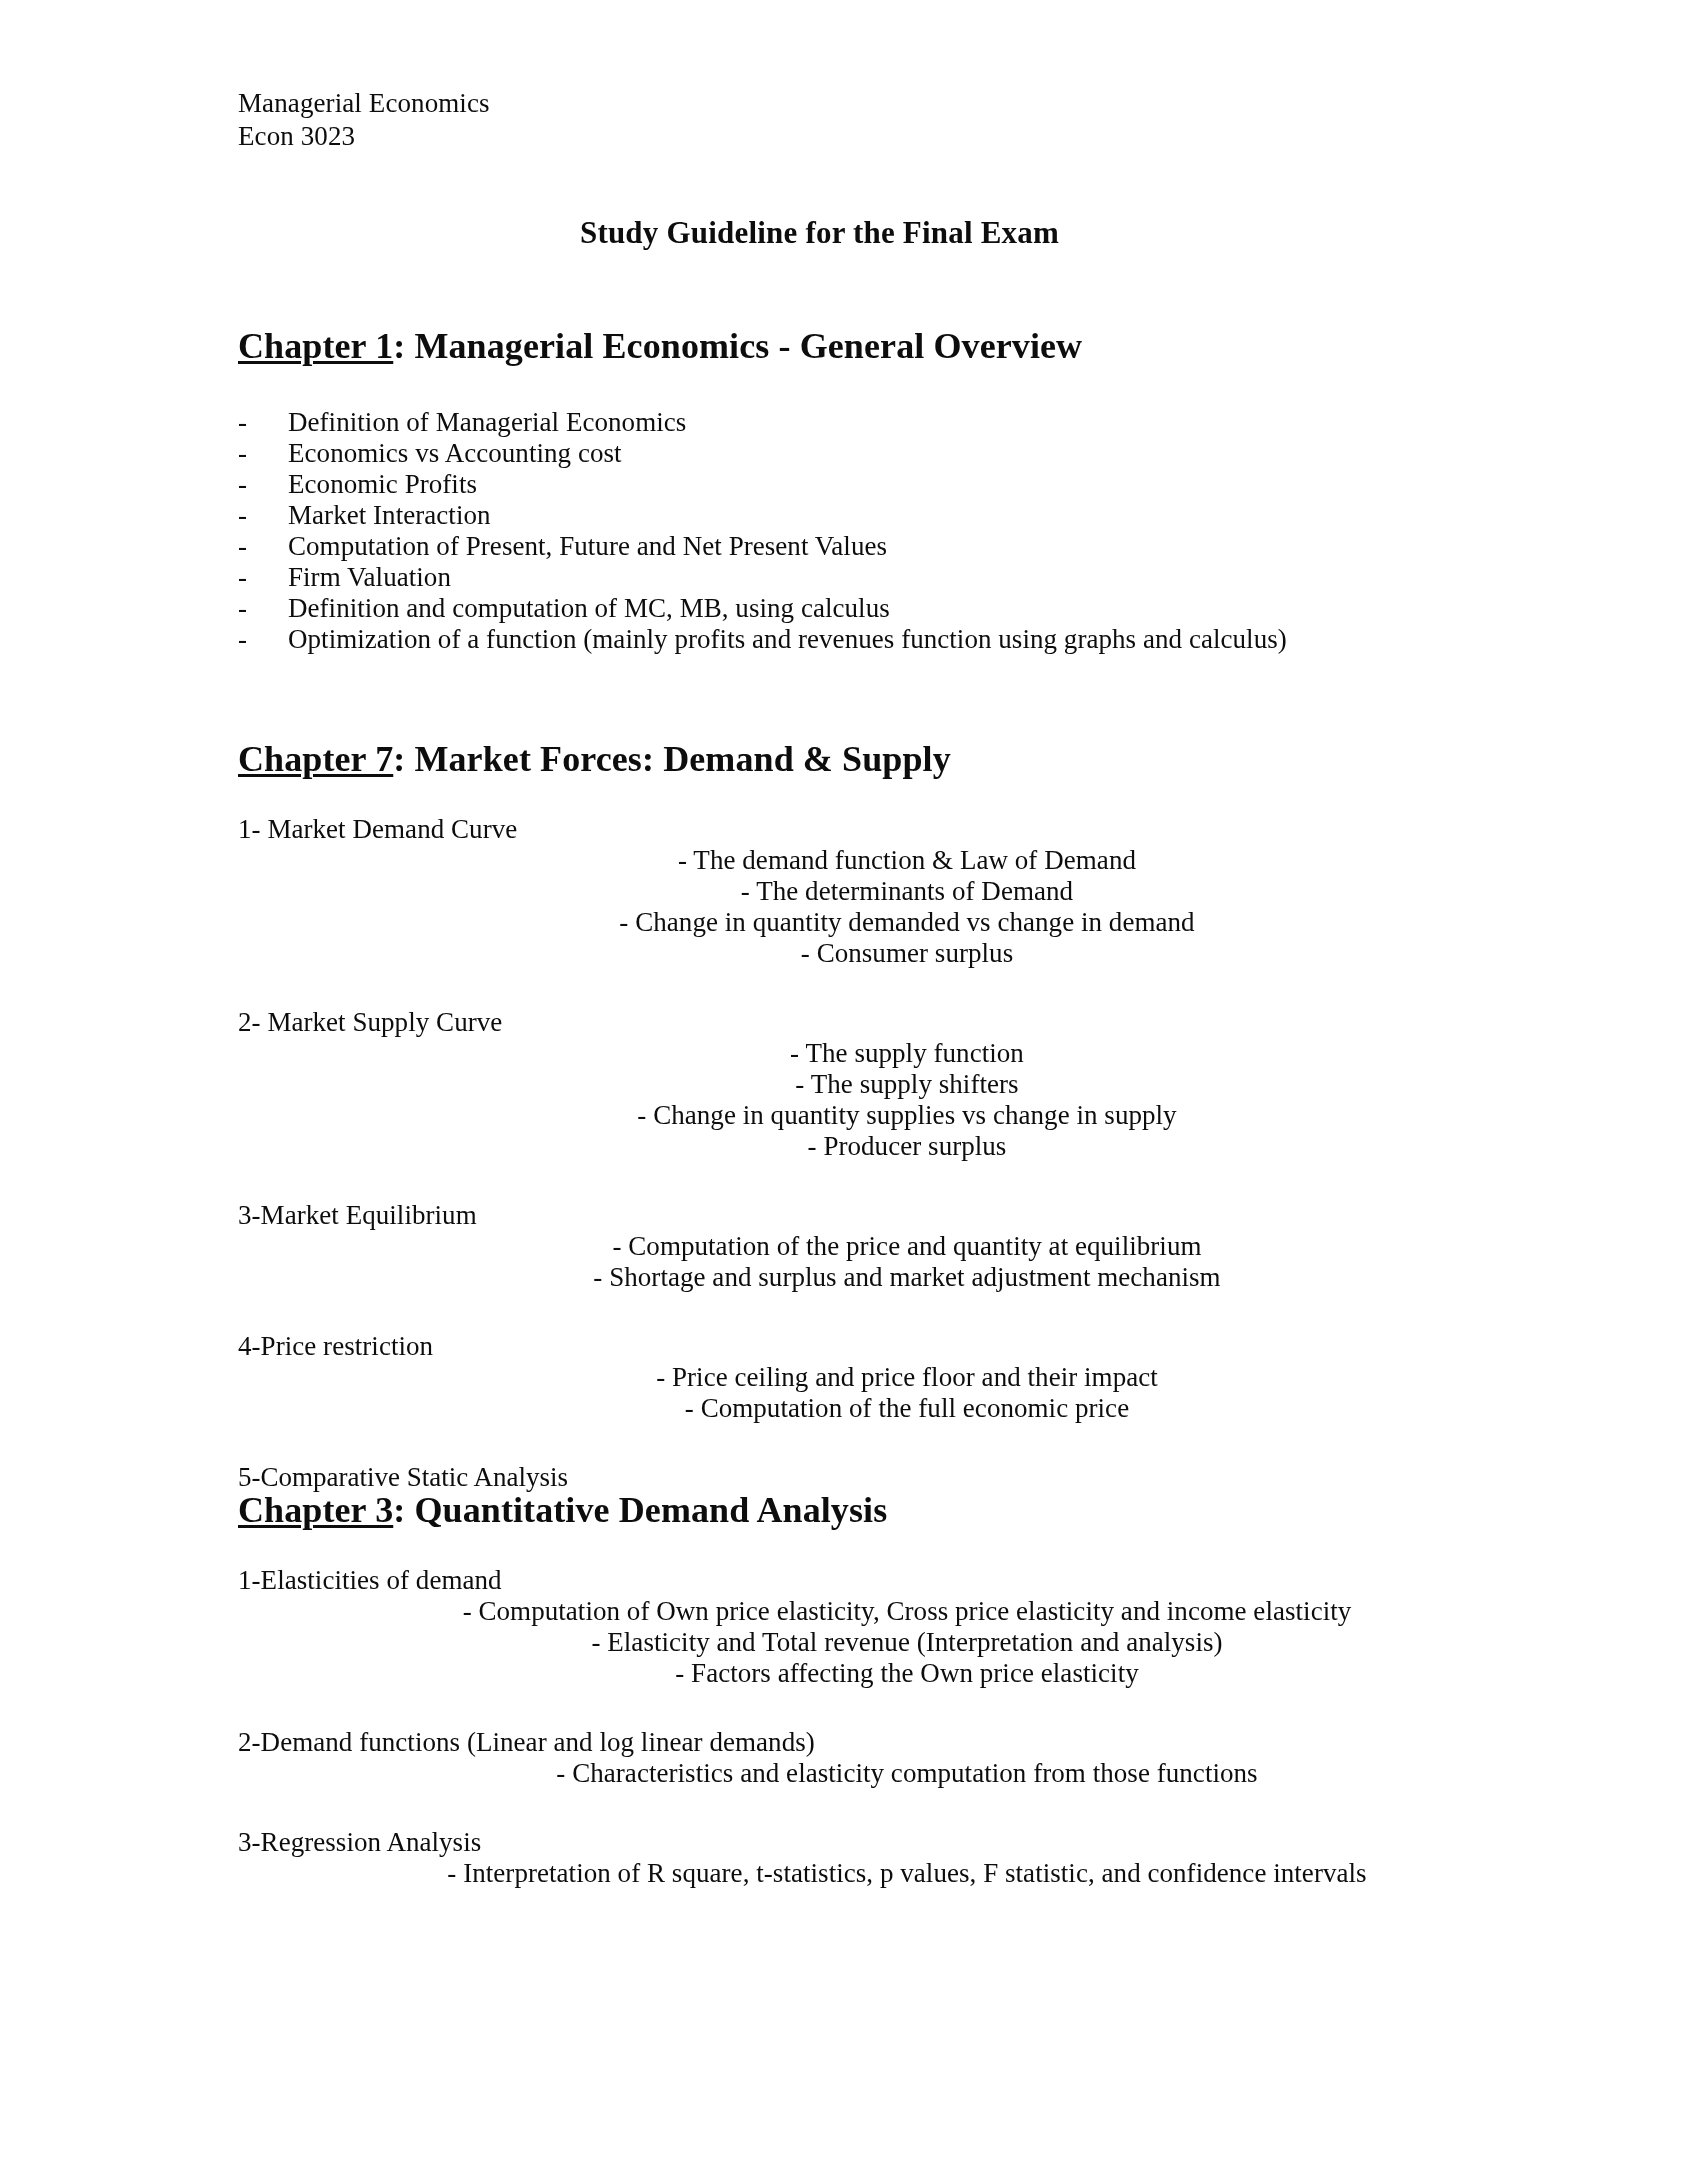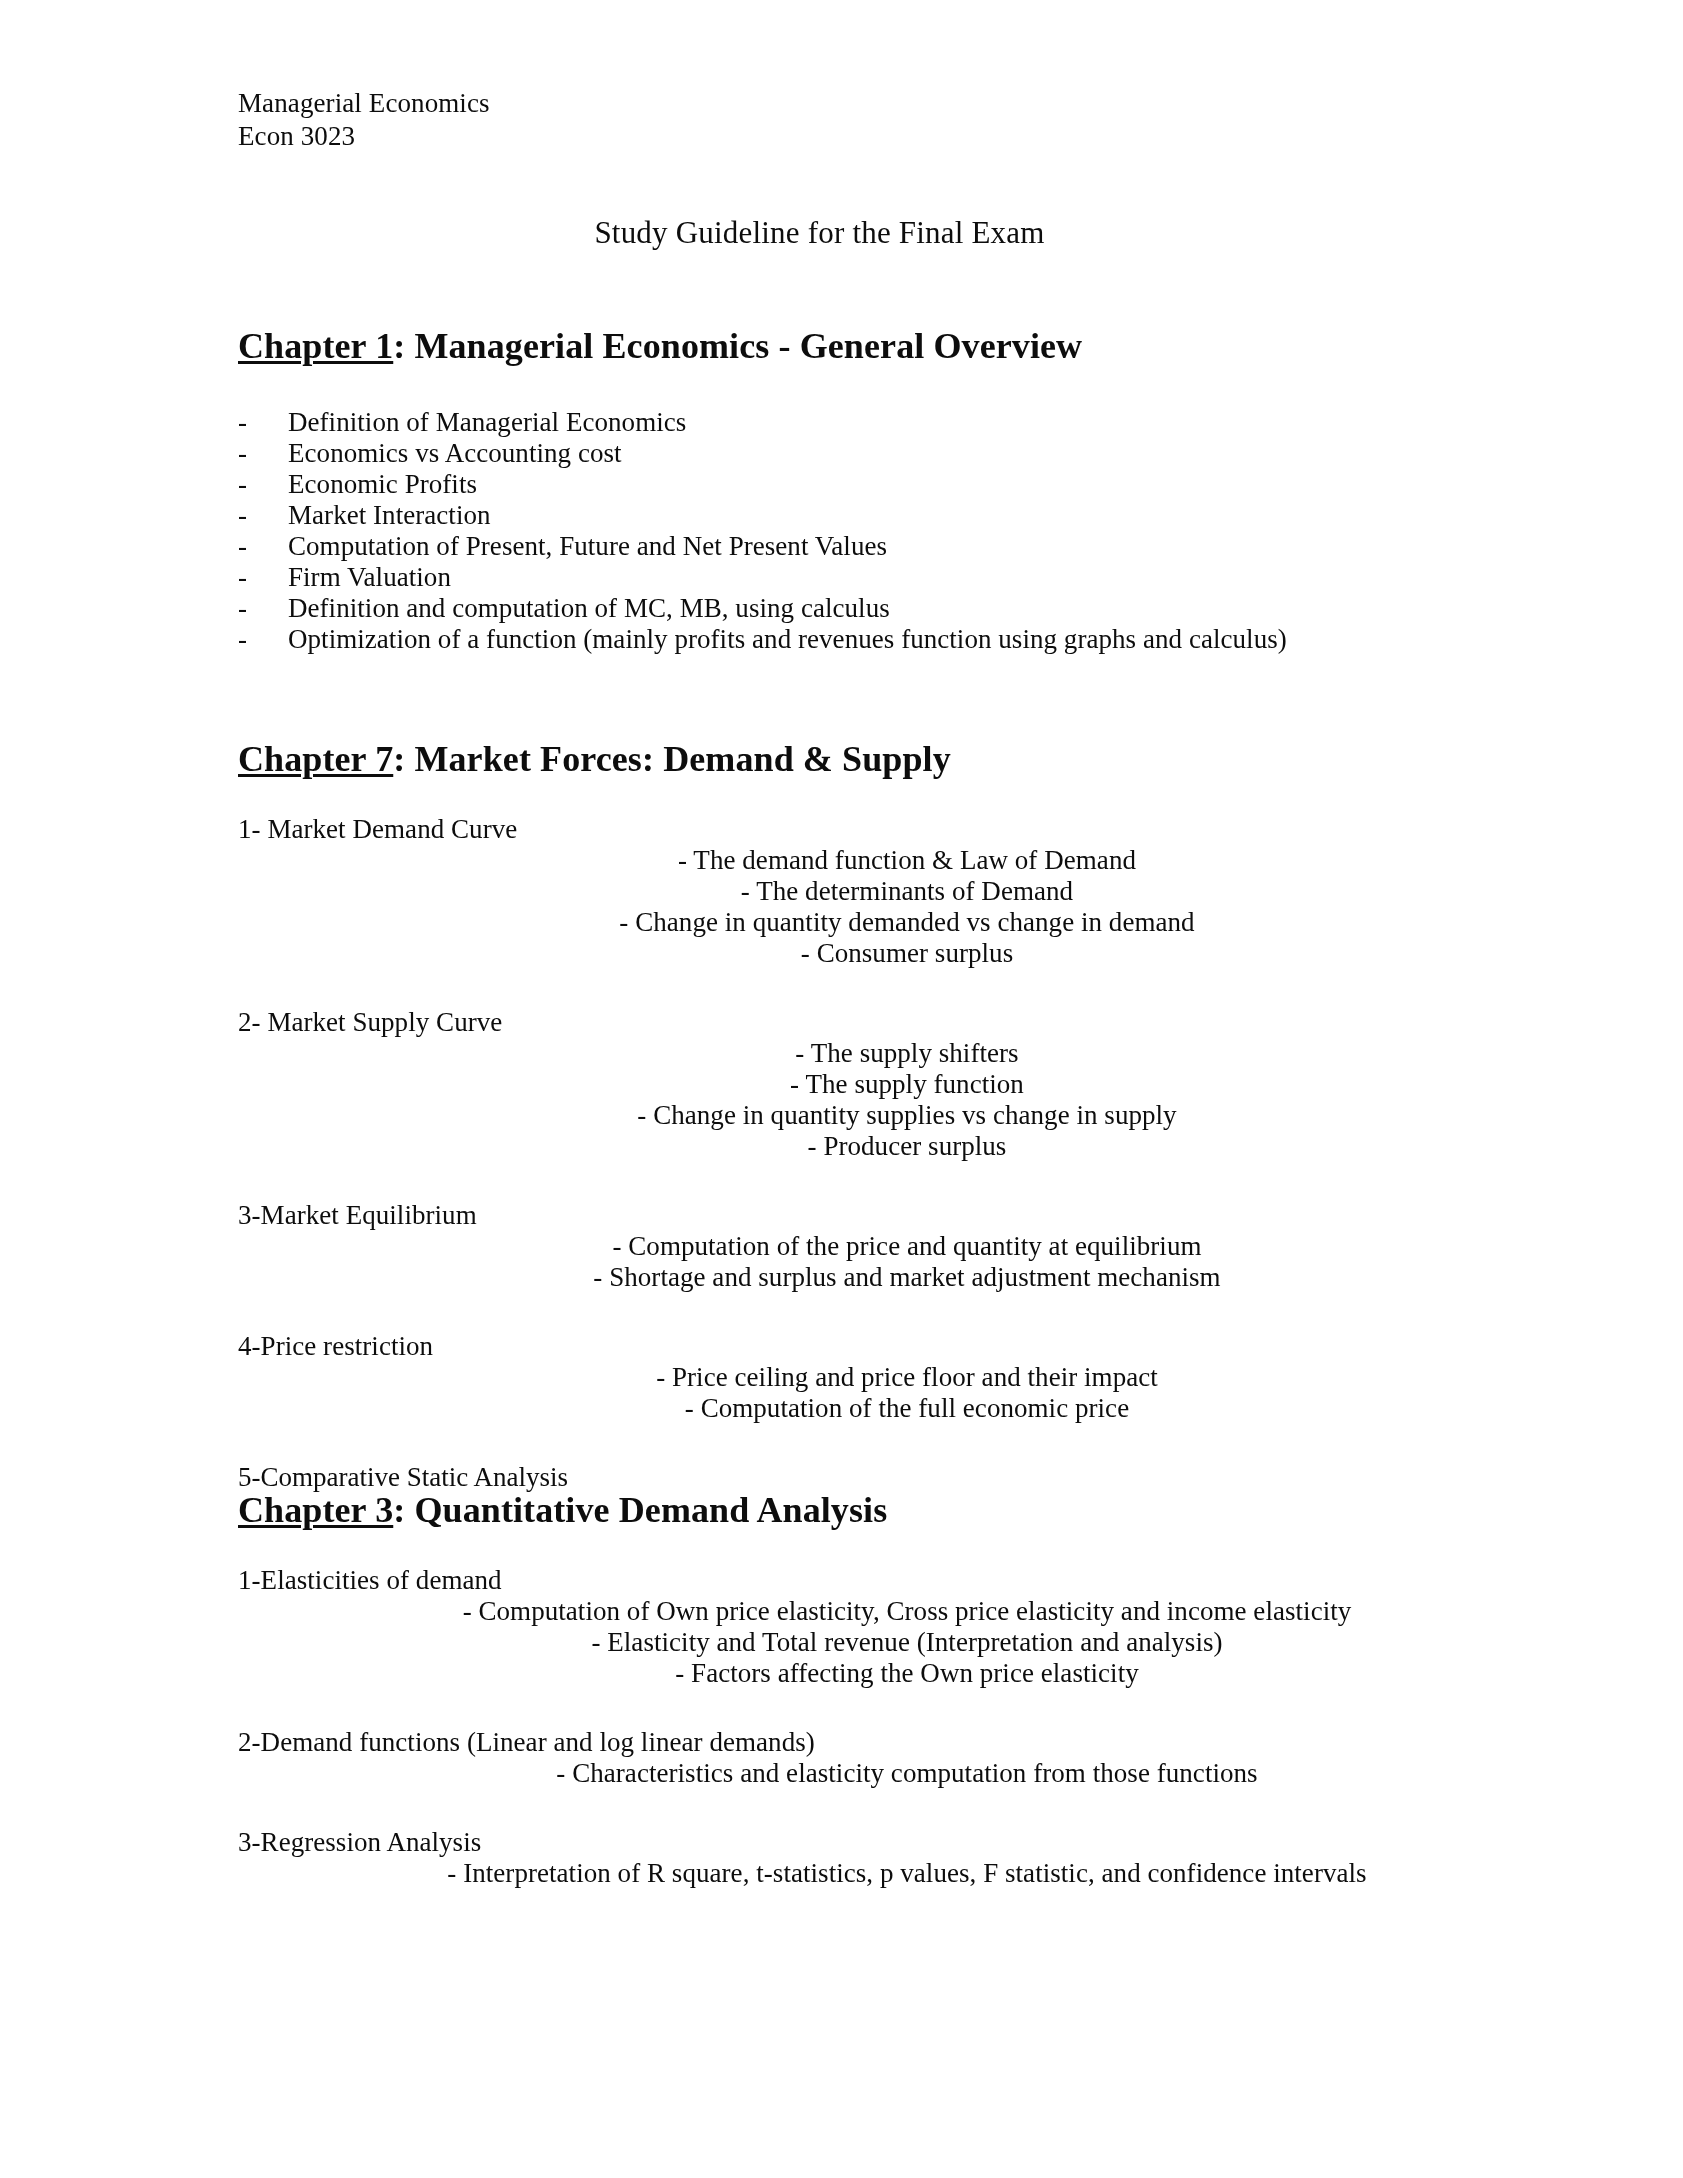--- a/index.html
+++ b/index.html
@@ -37,21 +37,21 @@
   }
 
   .hdr-line {
     font-size: 27px;
     line-height: 33px;
     letter-spacing: 0.1px;
   }
 
   .doc-title {
     text-align: center;
-    font-weight: normal;
+    font-weight: bold;
     font-size: 31px;
     line-height: 38px;
     margin-top: 61px;
     margin-right: 124px;
     letter-spacing: 0.2px;
   }
 
   .chapter-heading {
     font-weight: bold;
     font-size: 36px;
@@ -157,22 +157,22 @@
           <li>- The demand function &amp; Law of Demand</li>
           <li>- The determinants of Demand</li>
           <li>- Change in quantity demanded vs change in demand</li>
           <li>- Consumer surplus</li>
         </ul>
       </div>
 
       <div class="topic-group">
         <div class="topic-title">2- Market Supply Curve</div>
         <ul class="sub-list">
+          <li>- The supply function</li>
           <li>- The supply shifters</li>
-          <li>- The supply function</li>
           <li>- Change in quantity supplies vs change in supply</li>
           <li>- Producer surplus</li>
         </ul>
       </div>
 
       <div class="topic-group">
         <div class="topic-title">3-Market Equilibrium</div>
         <ul class="sub-list">
           <li>- Computation of the price and quantity at equilibrium</li>
           <li>- Shortage and surplus and market adjustment mechanism</li>

